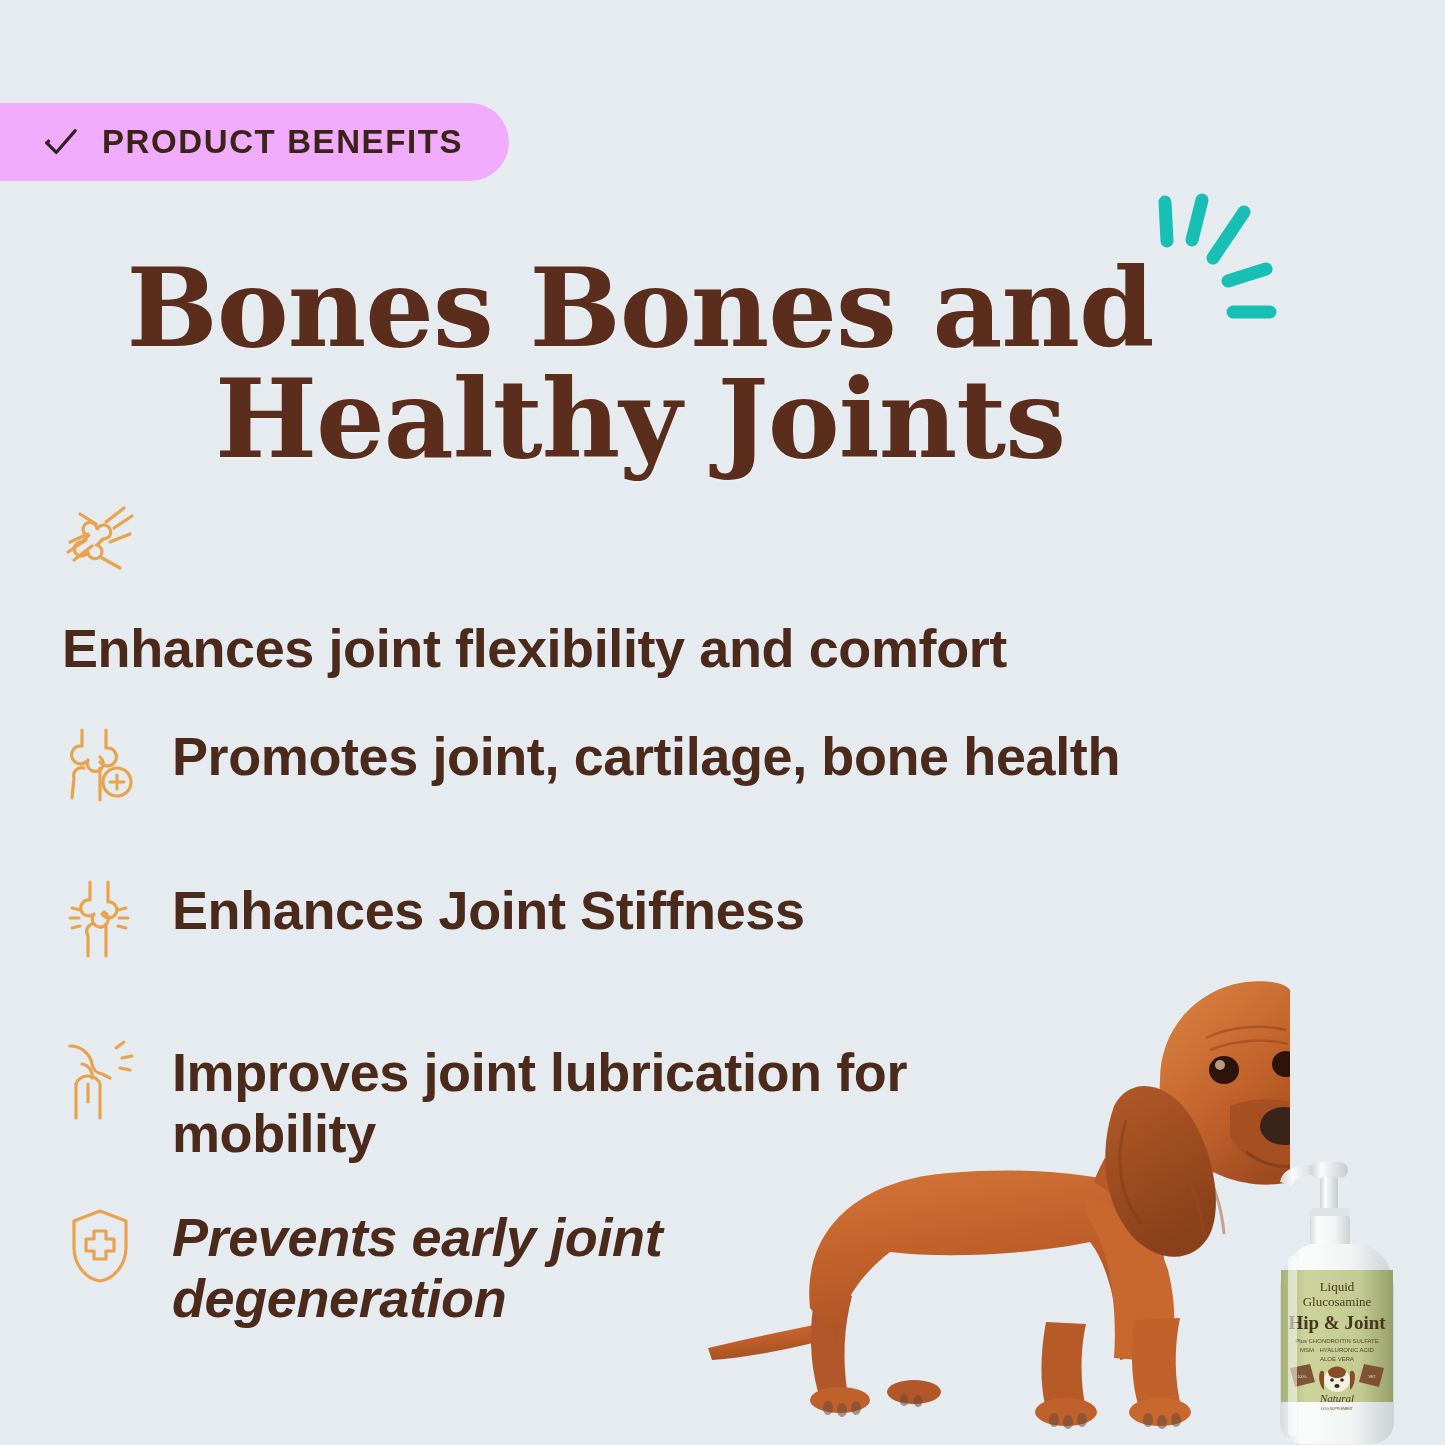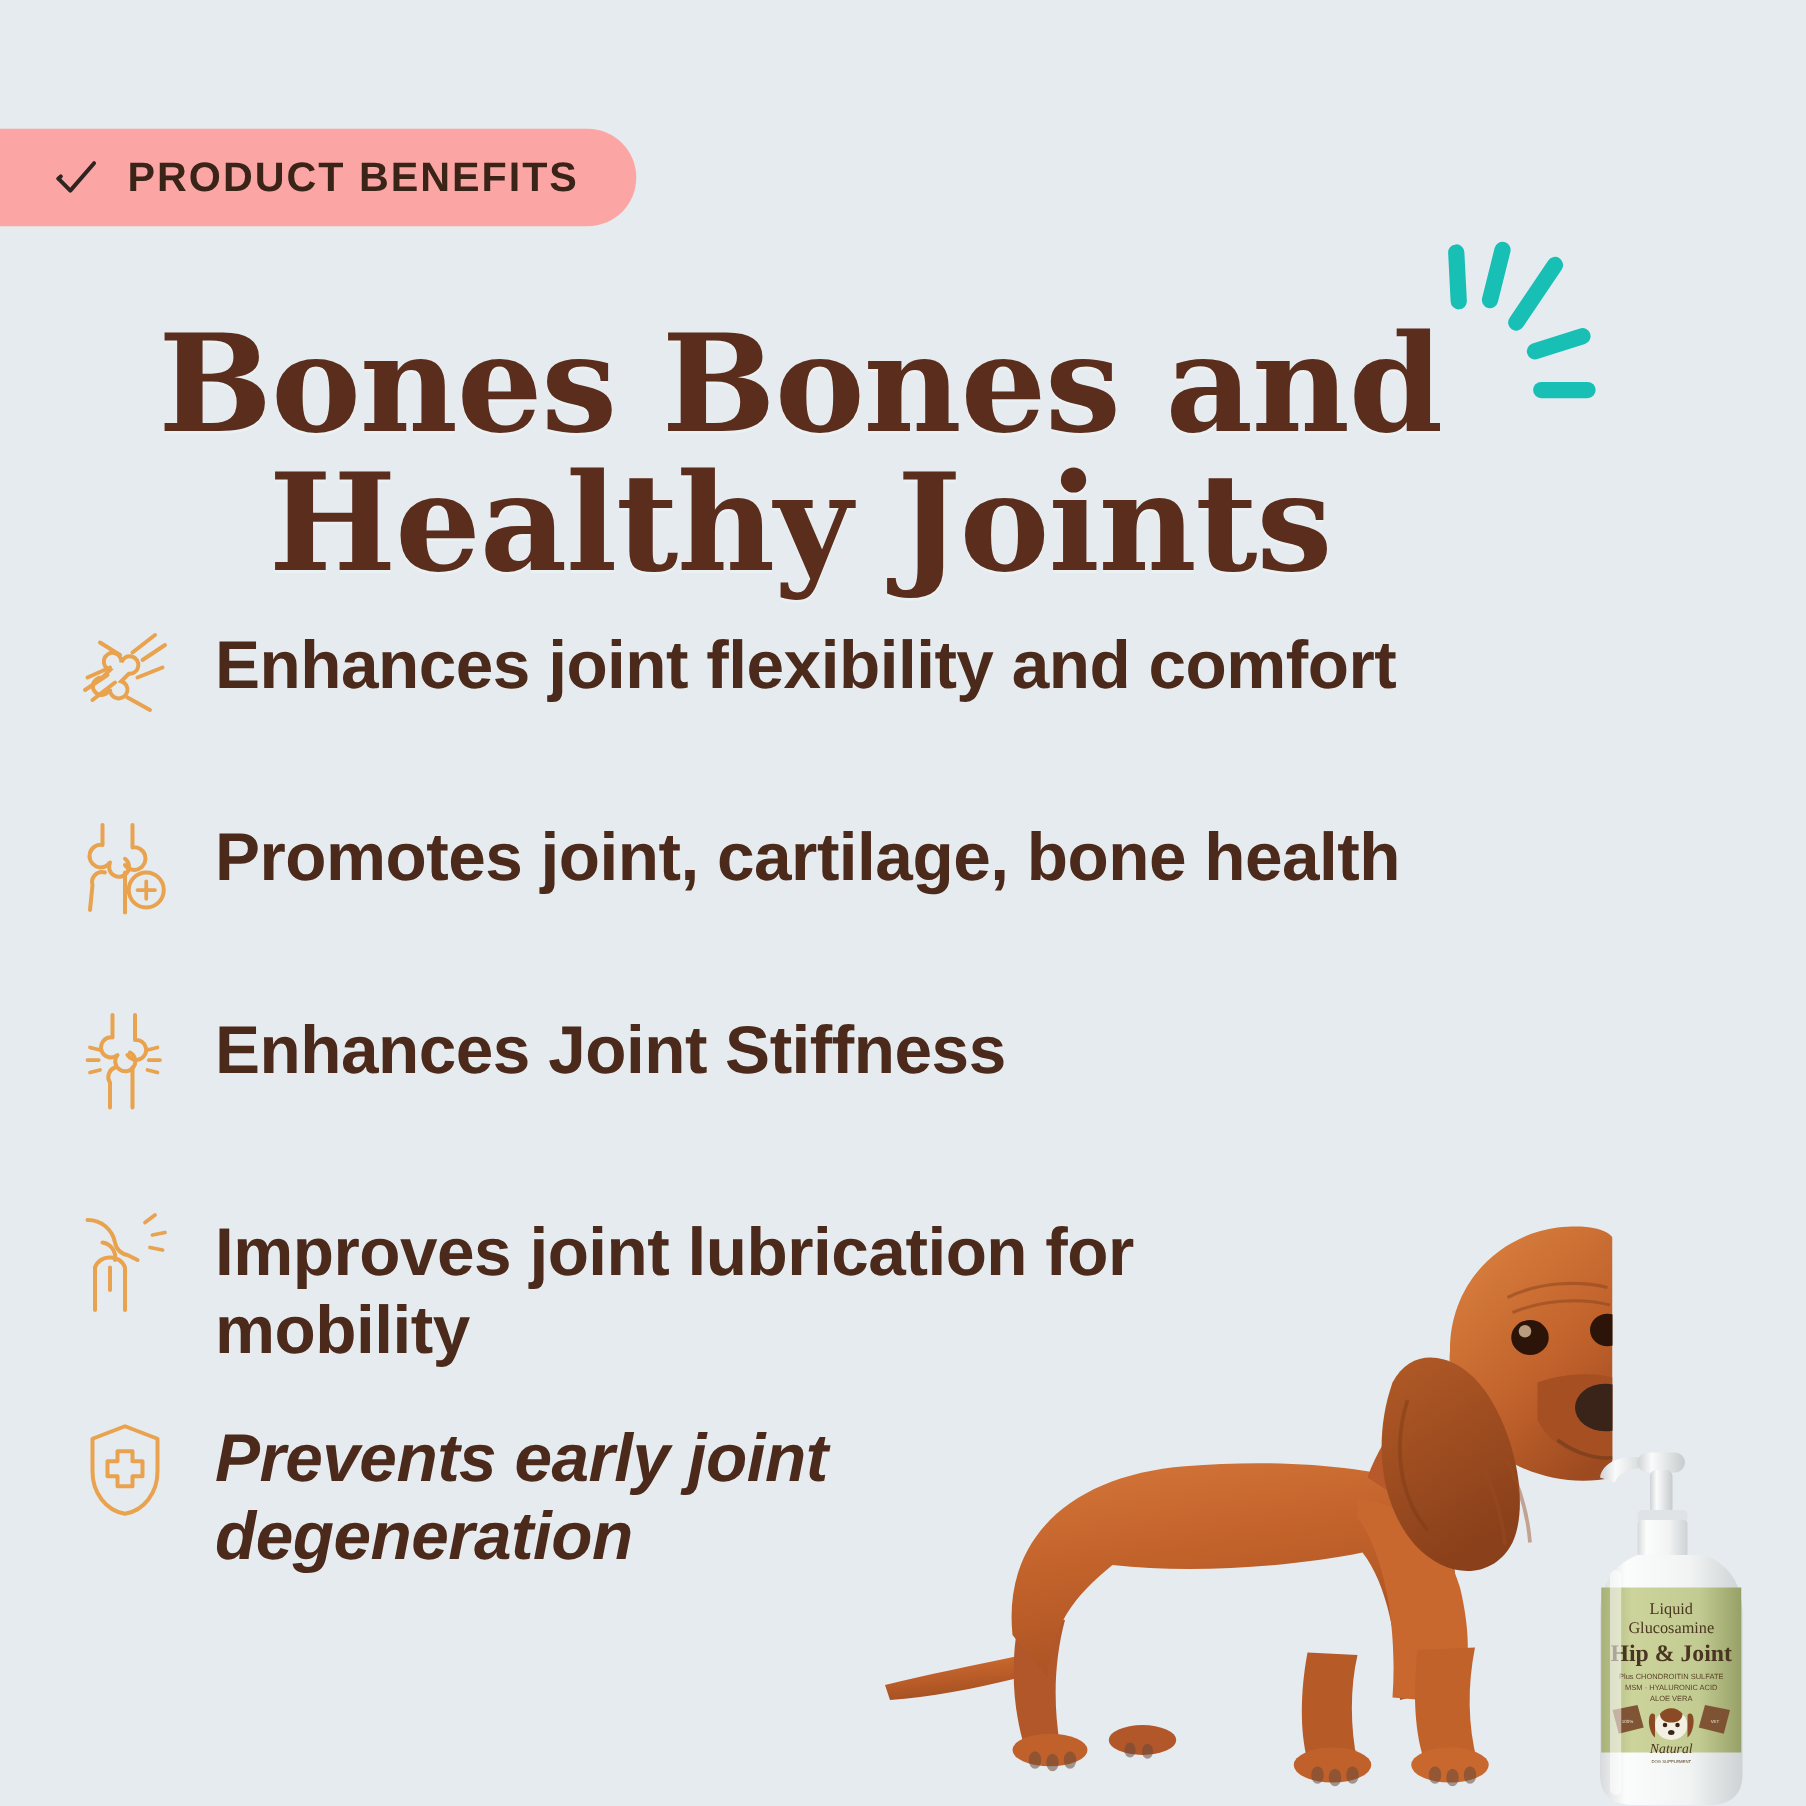--- a/index.html
+++ b/index.html
@@ -17,21 +17,21 @@
     background:#e5ebef;
   }
 
   
   #banner {
     position:absolute;
     left:0; top:103px;
     height:78px;
     padding:0 46px 0 42px;
     display:flex; align-items:center; gap:22px;
-    background:#fca5a5;
+    background:#f0abfc;
     border-radius:0 40px 40px 0;
   }
   #banner .check { width:38px; height:38px; display:block; flex:none; }
   #banner .label {
     font-size:33px;
     font-weight:700;
     letter-spacing:1.6px;
     color:#3a2418;
     white-space:nowrap;
   }
@@ -79,21 +79,21 @@
     line-height:1.14;
     color:#4c2a1b;
     letter-spacing:-.4px;
     padding-top:2px;
     max-width:950px;
   }
   .benefit.b1 .btext, .benefit.b2 .btext { max-width:1160px; }
   .benefit.b4 .btext { max-width:840px; }
   .benefit.b5 .btext { max-width:620px;font-style:italic; }
 
-  .benefit.b1 { margin-bottom:44px; }
+  .benefit.b1 { margin-bottom:44px;flex-direction:column; }
   .benefit.b2 { margin-bottom:44px; }
   .benefit.b3 { margin-bottom:52px; }
   .benefit.b4 { margin-bottom:40px; }
 
   
   #dog { position:absolute; left:690px; top:930px; width:600px; height:510px; }
 
   
   #bottle { position:absolute; left:1262px; top:1152px; width:150px; height:295px; }
 </style>

